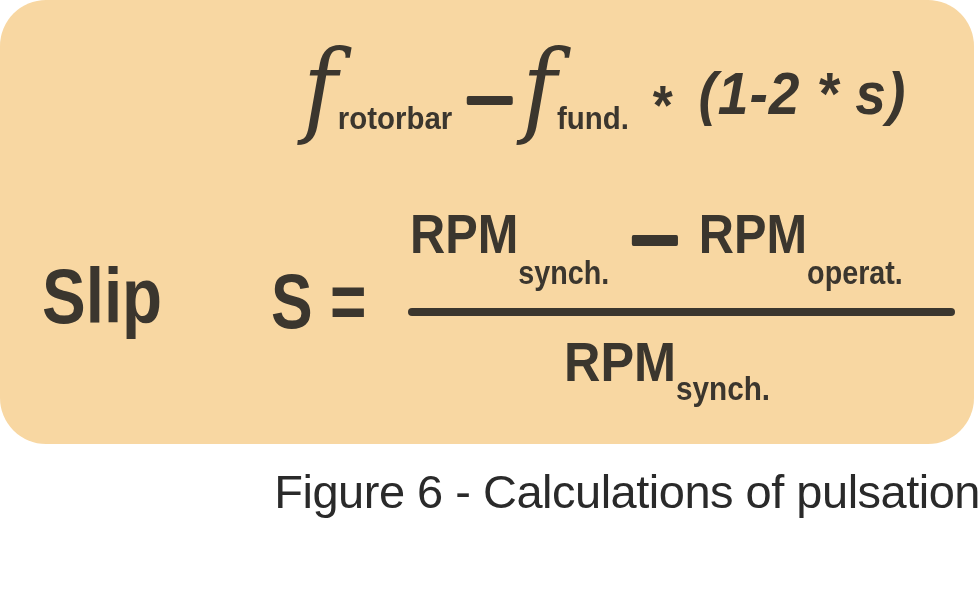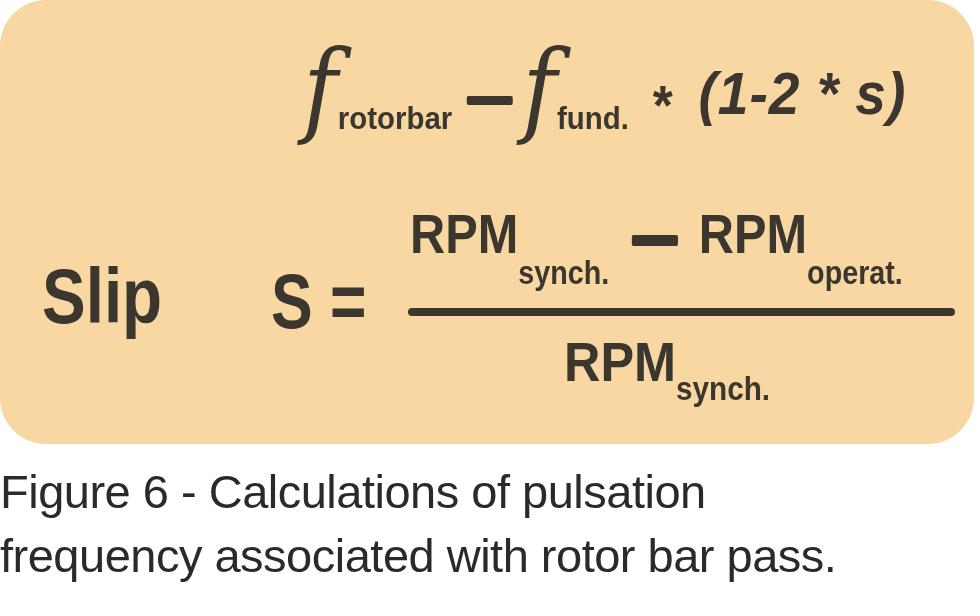--- a/index.html
+++ b/index.html
@@ -141,21 +141,21 @@
     transform: scaleX(0.90);
   }
   .denominator .sub-sm { margin-top: 38px; }
 
   
   .caption {
     position: absolute;
     left: 0;
     top: 460px;
     width: 980px;
-    text-align: left;
+    text-align: right;
     color: #2A2A2A;
     font-size: 47px;
     line-height: 64px;
     letter-spacing: -0.5px;
   }
 </style>
 </head>
 <body>
 
 <div class="stage">
@@ -186,16 +186,15 @@
 
   <div class="fraction-bar"></div>
 
   <div class="denominator squeeze ink">
     <span class="rpm">RPM</span>
     <span class="sub-sm">synch.</span>
   </div>
 
   <div class="caption">
     <div>Figure 6 - Calculations of pulsation</div>
-    <div>frequency associated with rotor bar pass.</div>
   </div>
 
 </div>
 
 </body></html>

